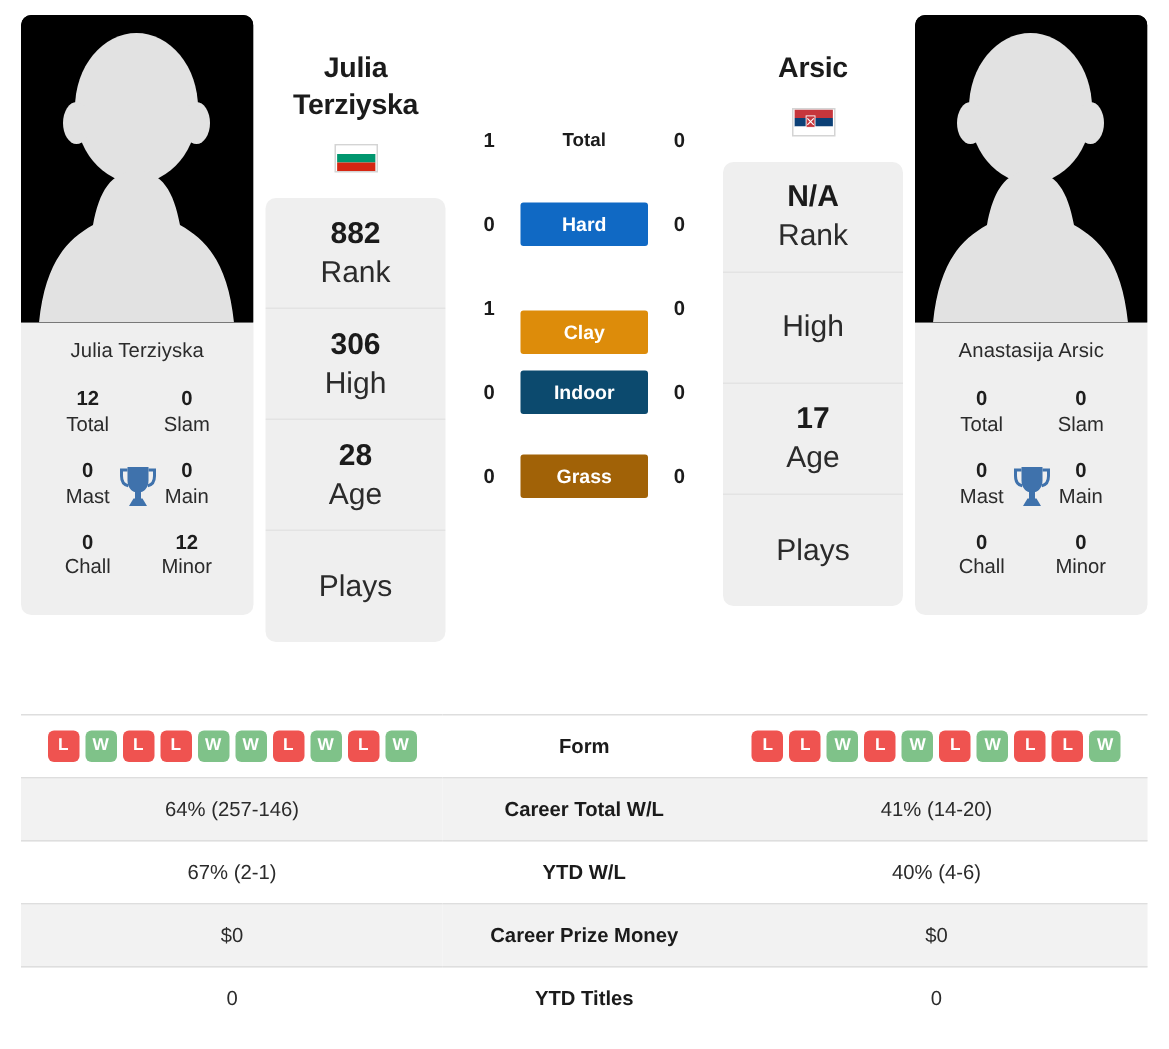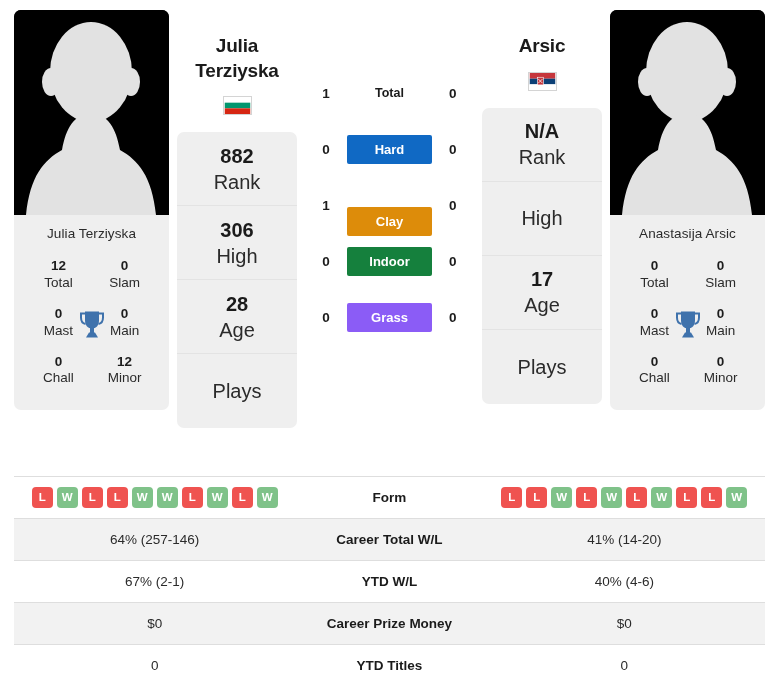--- a/index.html
+++ b/index.html
@@ -296,26 +296,26 @@
         <div class="sbadge" id="badge-hard" style="background: rgb(16, 105, 196);">Hard</div>
         <div class="sright">0</div>
       </div>
       <div class="srow">
         <div class="sleft">1</div>
         <div class="sbadge" id="badge-clay" style="background: rgb(221, 140, 10); margin-top: 33px;">Clay</div>
         <div class="sright">0</div>
       </div>
       <div class="srow">
         <div class="sleft">0</div>
-        <div class="sbadge" id="badge-indoor" style="background: #15803d;">Indoor</div>
+        <div class="sbadge" id="badge-indoor" style="background: #0c4a6e;">Indoor</div>
         <div class="sright">0</div>
       </div>
       <div class="srow">
         <div class="sleft">0</div>
-        <div class="sbadge" id="badge-grass" style="background: #8b5cf6;">Grass</div>
+        <div class="sbadge" id="badge-grass" style="background: #a16207;">Grass</div>
         <div class="sright">0</div>
       </div>
     </div>
 
     <div class="mid-col">
       <div class="mid-head">
         <div>Arsic</div>
       </div>
       <svg class="flag" viewBox="0 0 30 20">
         <rect x="0" y="0" width="30" height="6.67" fill="#c6363c"></rect>

